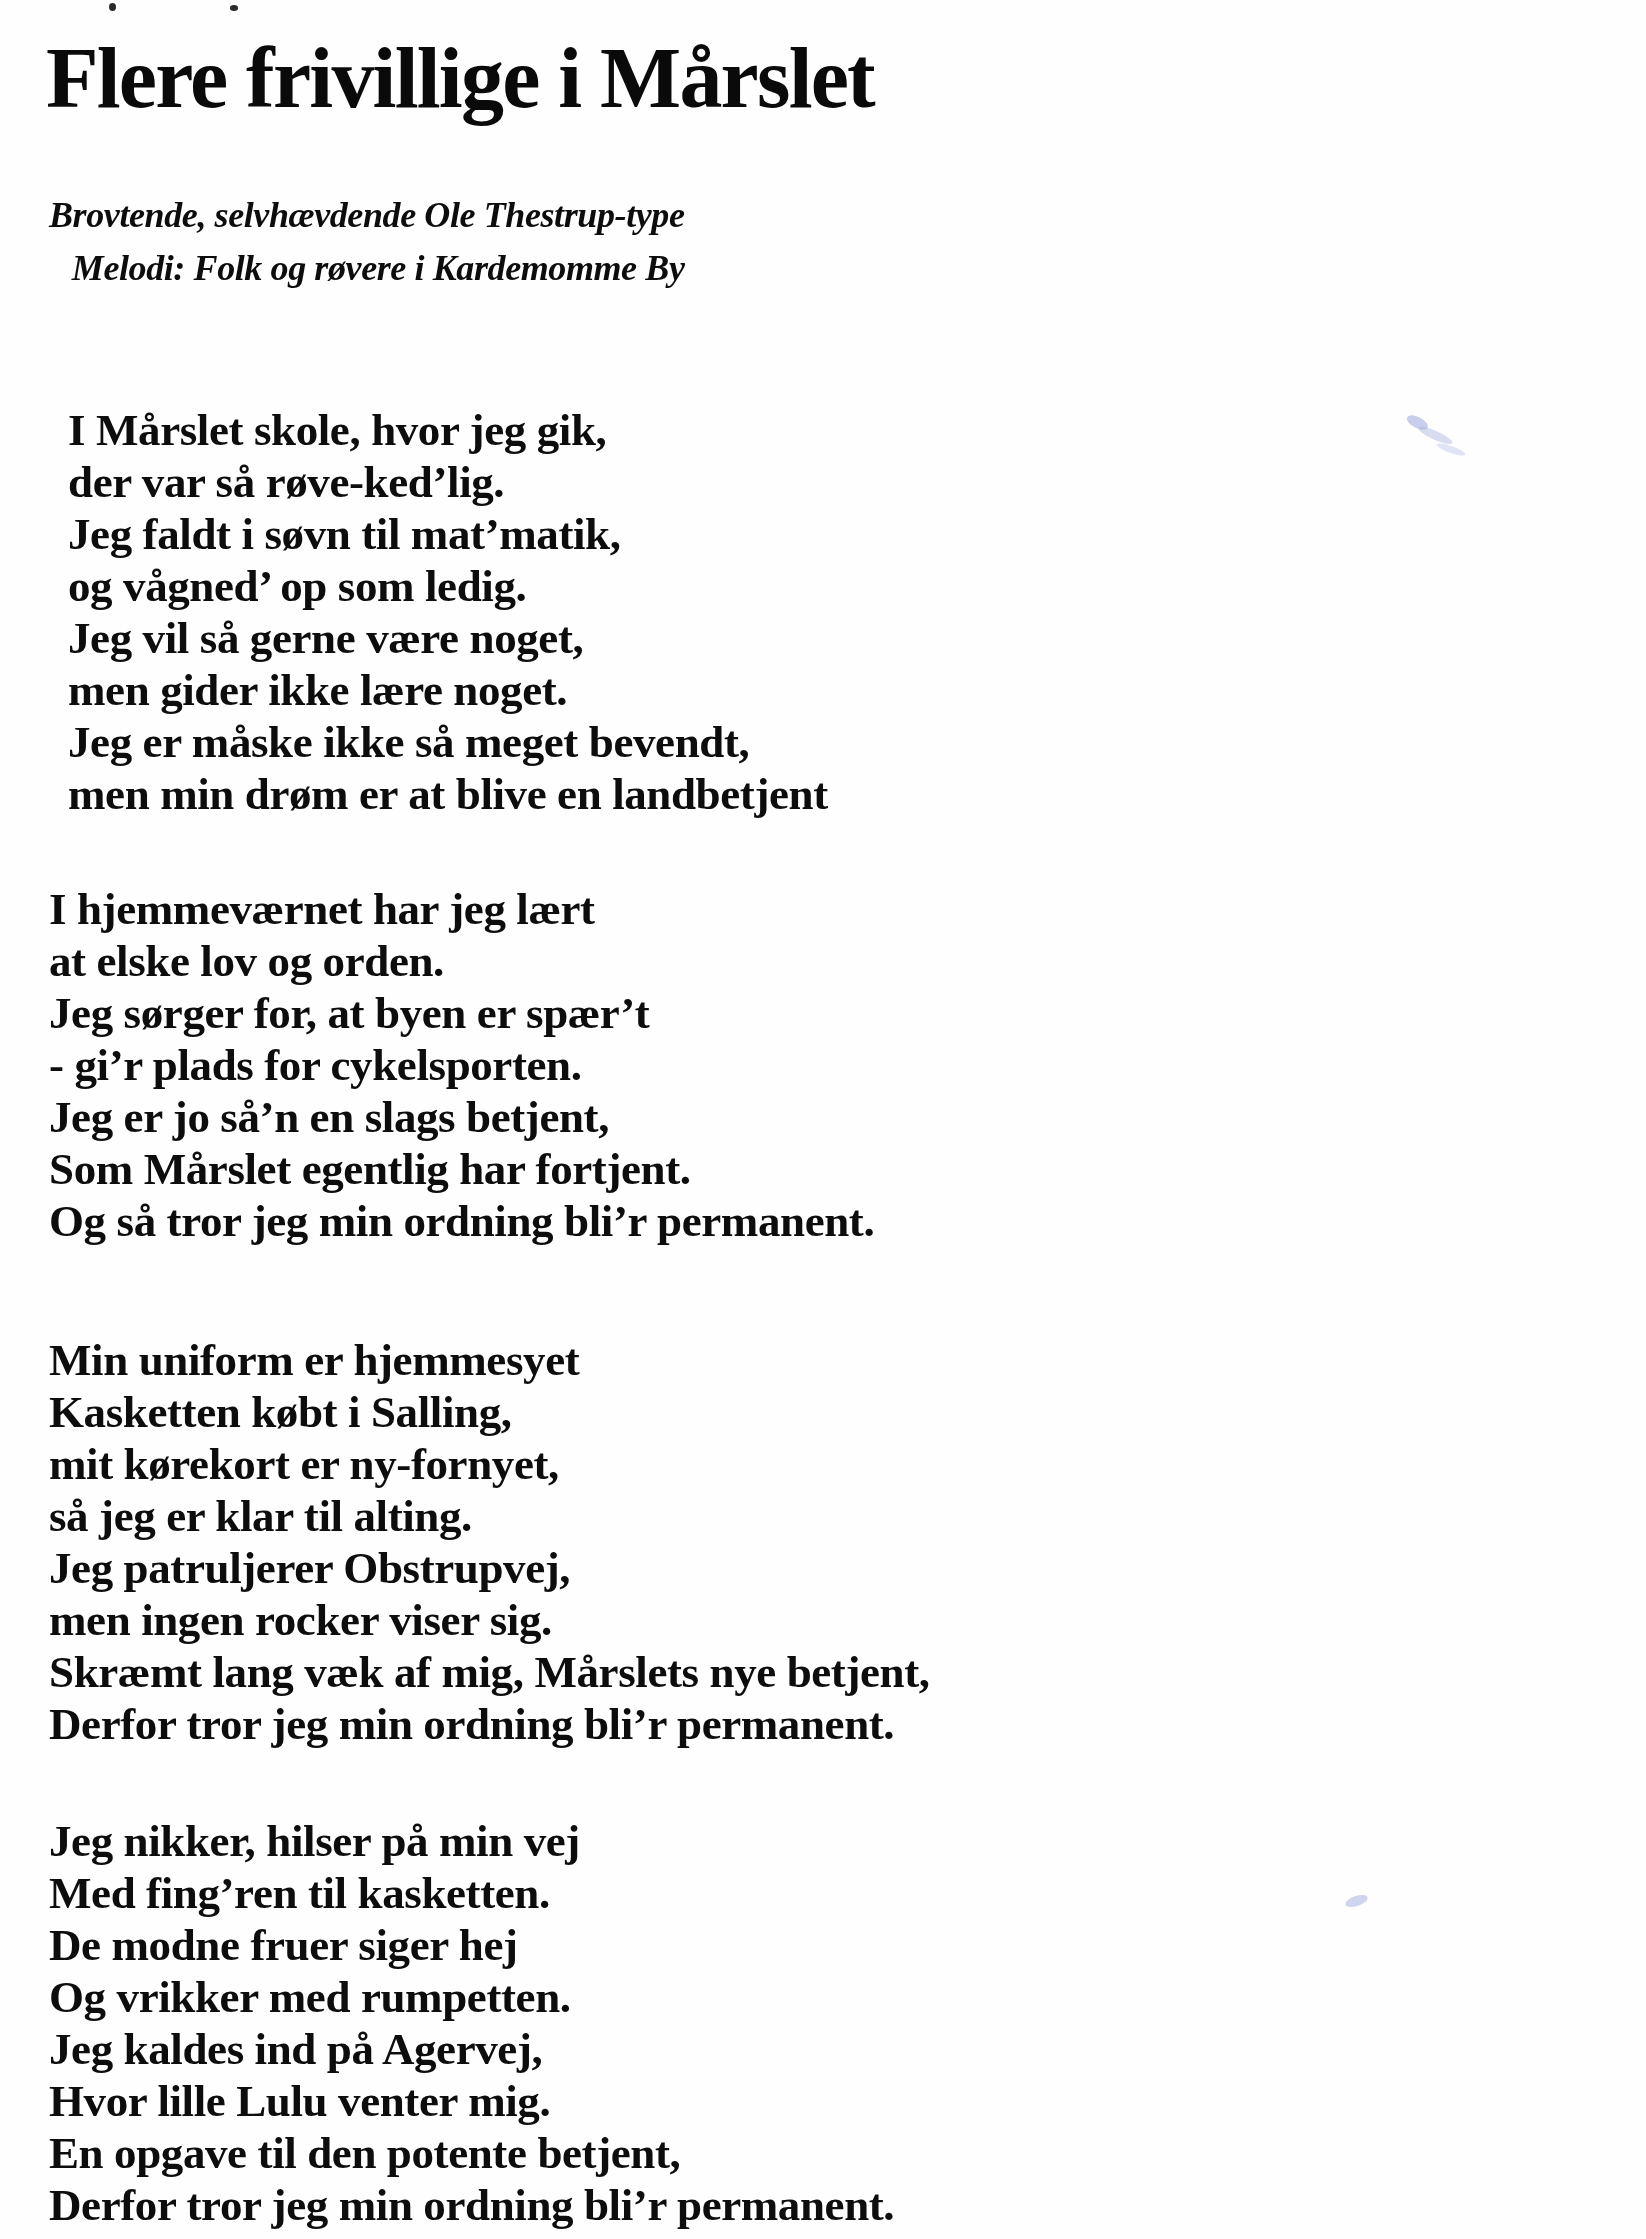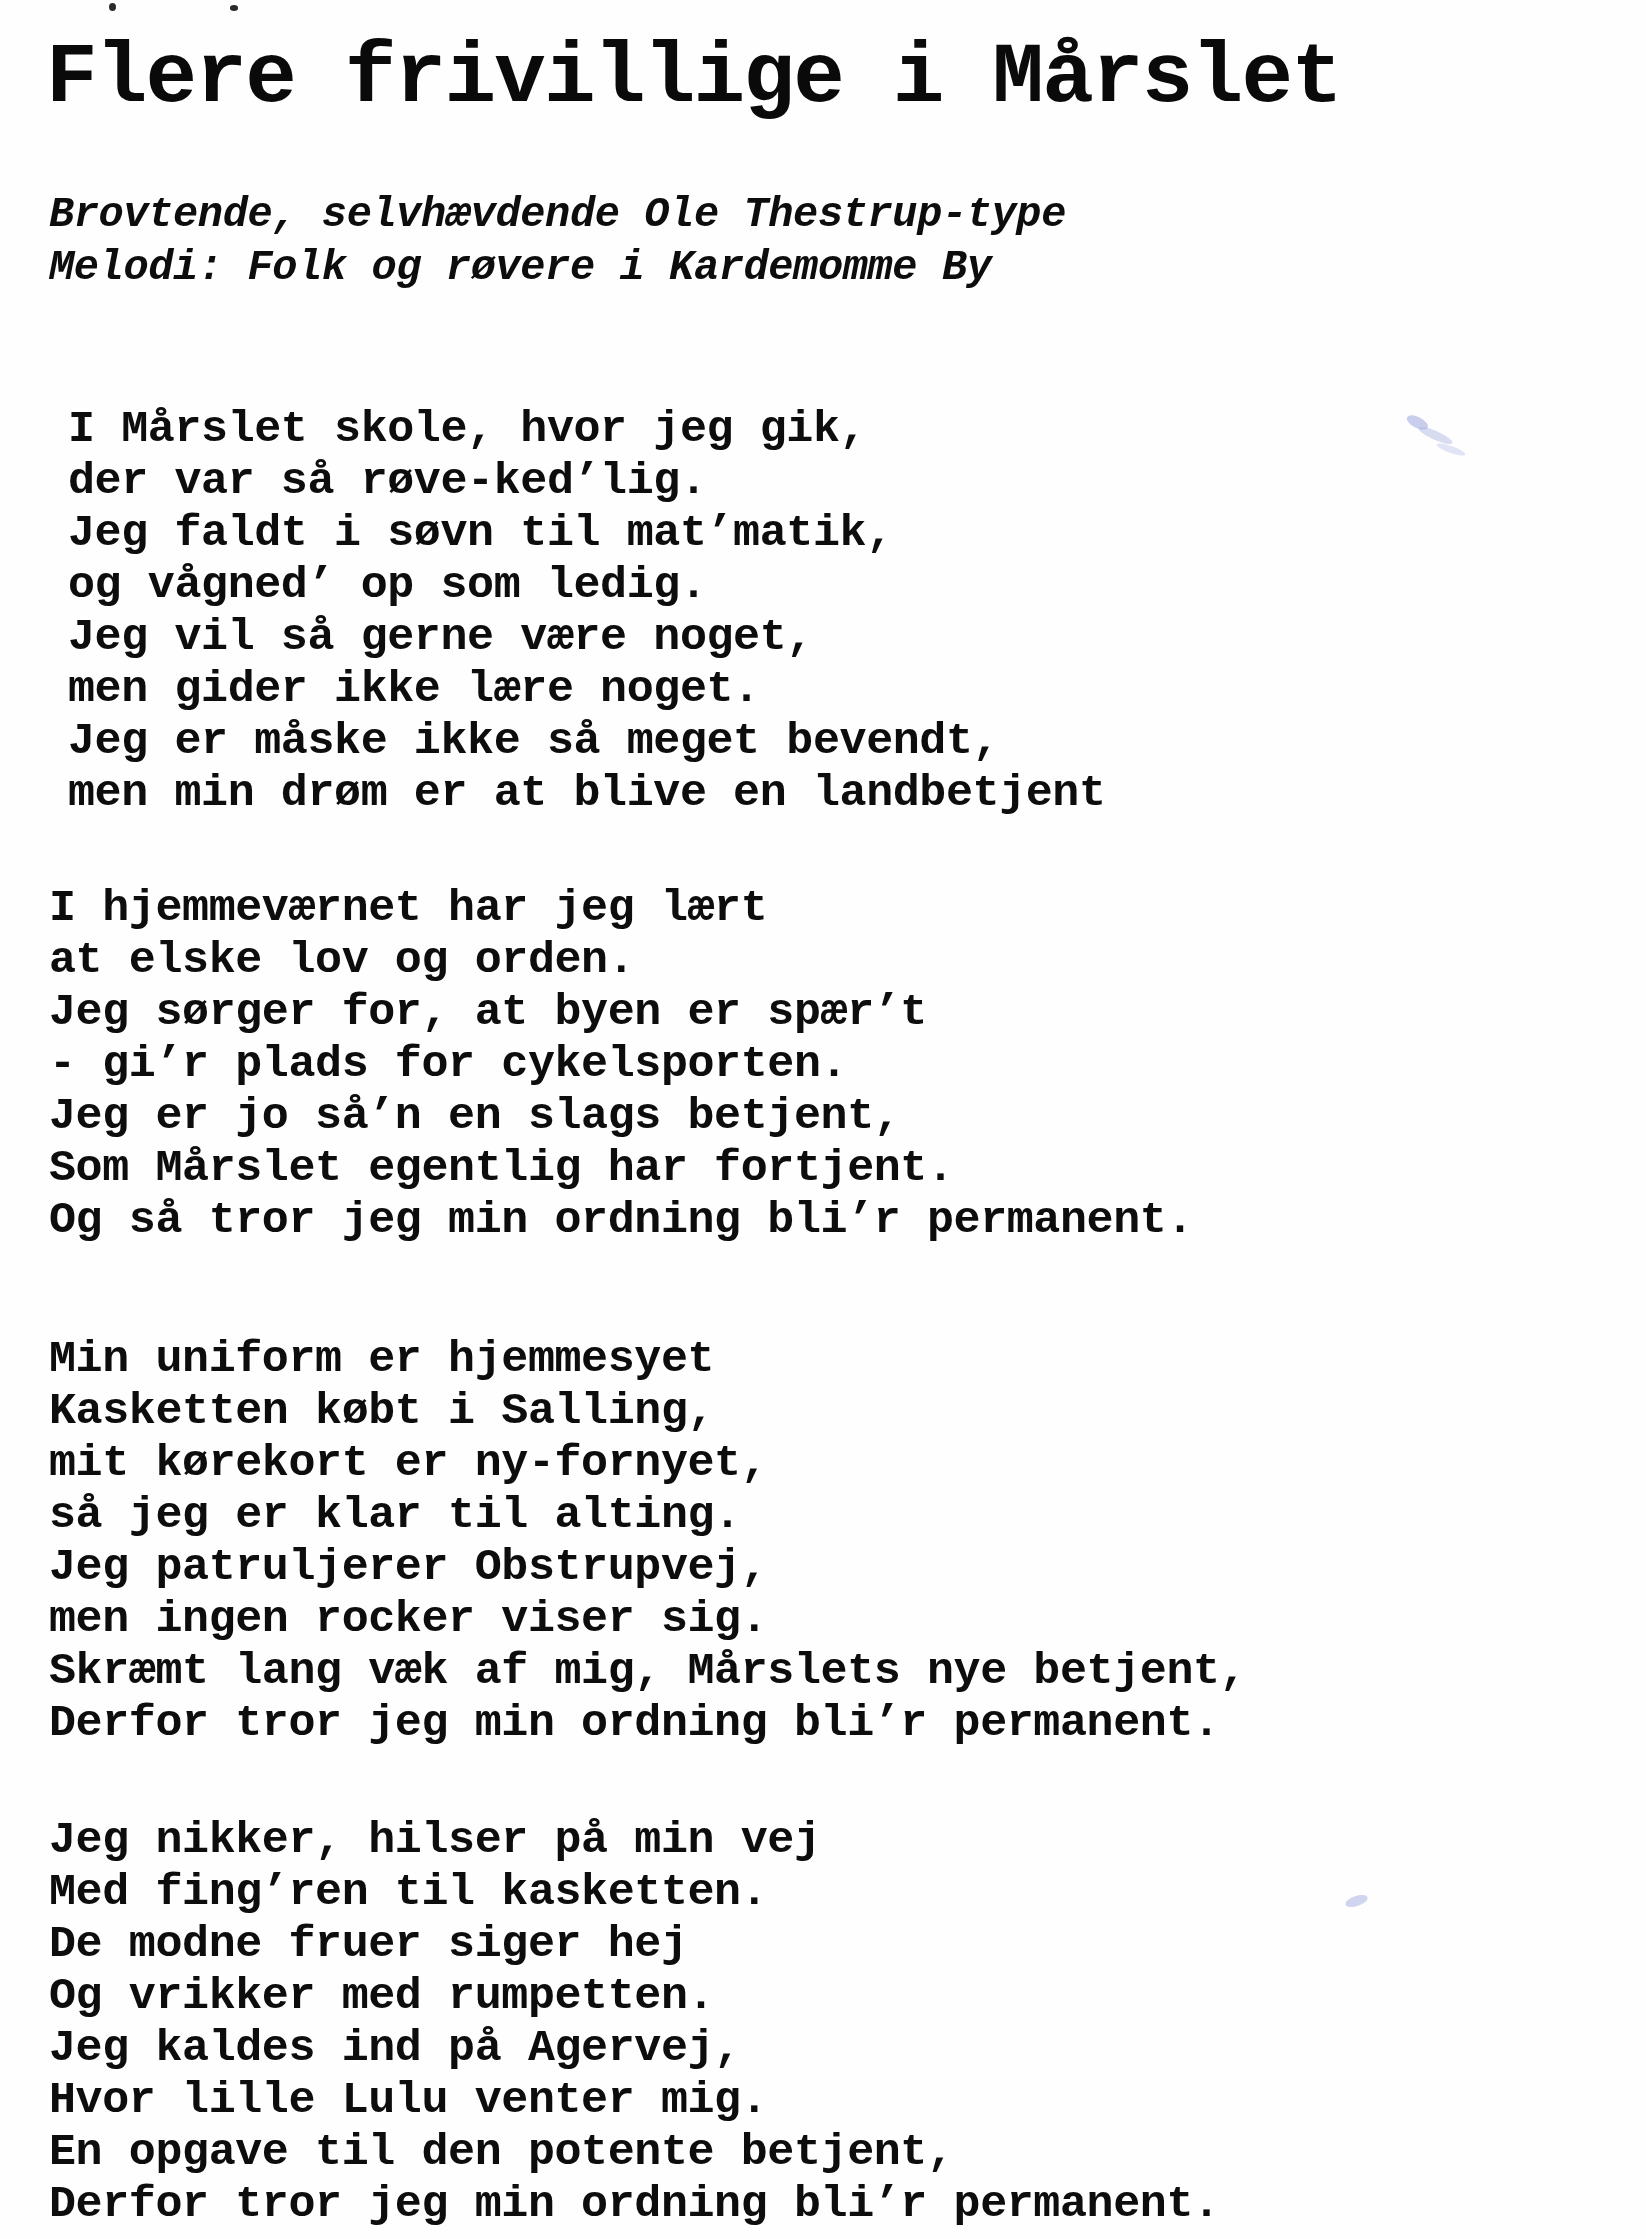--- a/index.html
+++ b/index.html
@@ -6,21 +6,21 @@
     margin: 0;
     padding: 0;
     background: #ffffff;
   }
   .page {
     position: relative;
     width: 1647px;
     height: 2239px;
     background: #fefefe;
     overflow: hidden;
-    font-family: Liberation Mono, monospace;
+    font-family: Liberation Serif, serif;
     color: #0c0c0c;
   }
   .speck {
     position: absolute;
     background: #2a2a2a;
     border-radius: 50%;
   }
   .speck.s1 { left: 109px; top: 2.7px; width: 7.1px; height: 8px; }
   .speck.s2 { left: 230px; top: 5.3px; width: 8px; height: 5.3px; }
   .title {
@@ -32,27 +32,28 @@
     font-weight: 700;
     letter-spacing: -1.8px;
     line-height: 1.2;
     white-space: nowrap;
     color: #0a0a0a;
   }
   .subtitle {
     position: absolute;
     left: 49px;
     top: 189px;
-    font-size: 42px;
+    font-size: 36px;
     font-weight: 700;
     font-style: italic;
     line-height: 53px;
     letter-spacing: -0.4px;
     white-space: nowrap;
     color: #0d0d0d;
+    text-align: right;
   }
   .stanza {
     position: absolute;
     left: 49px;
     font-size: 45px;
     font-weight: 700;
     line-height: 52px;
     letter-spacing: -0.4px;
     white-space: nowrap;
     color: #0d0d0d;

